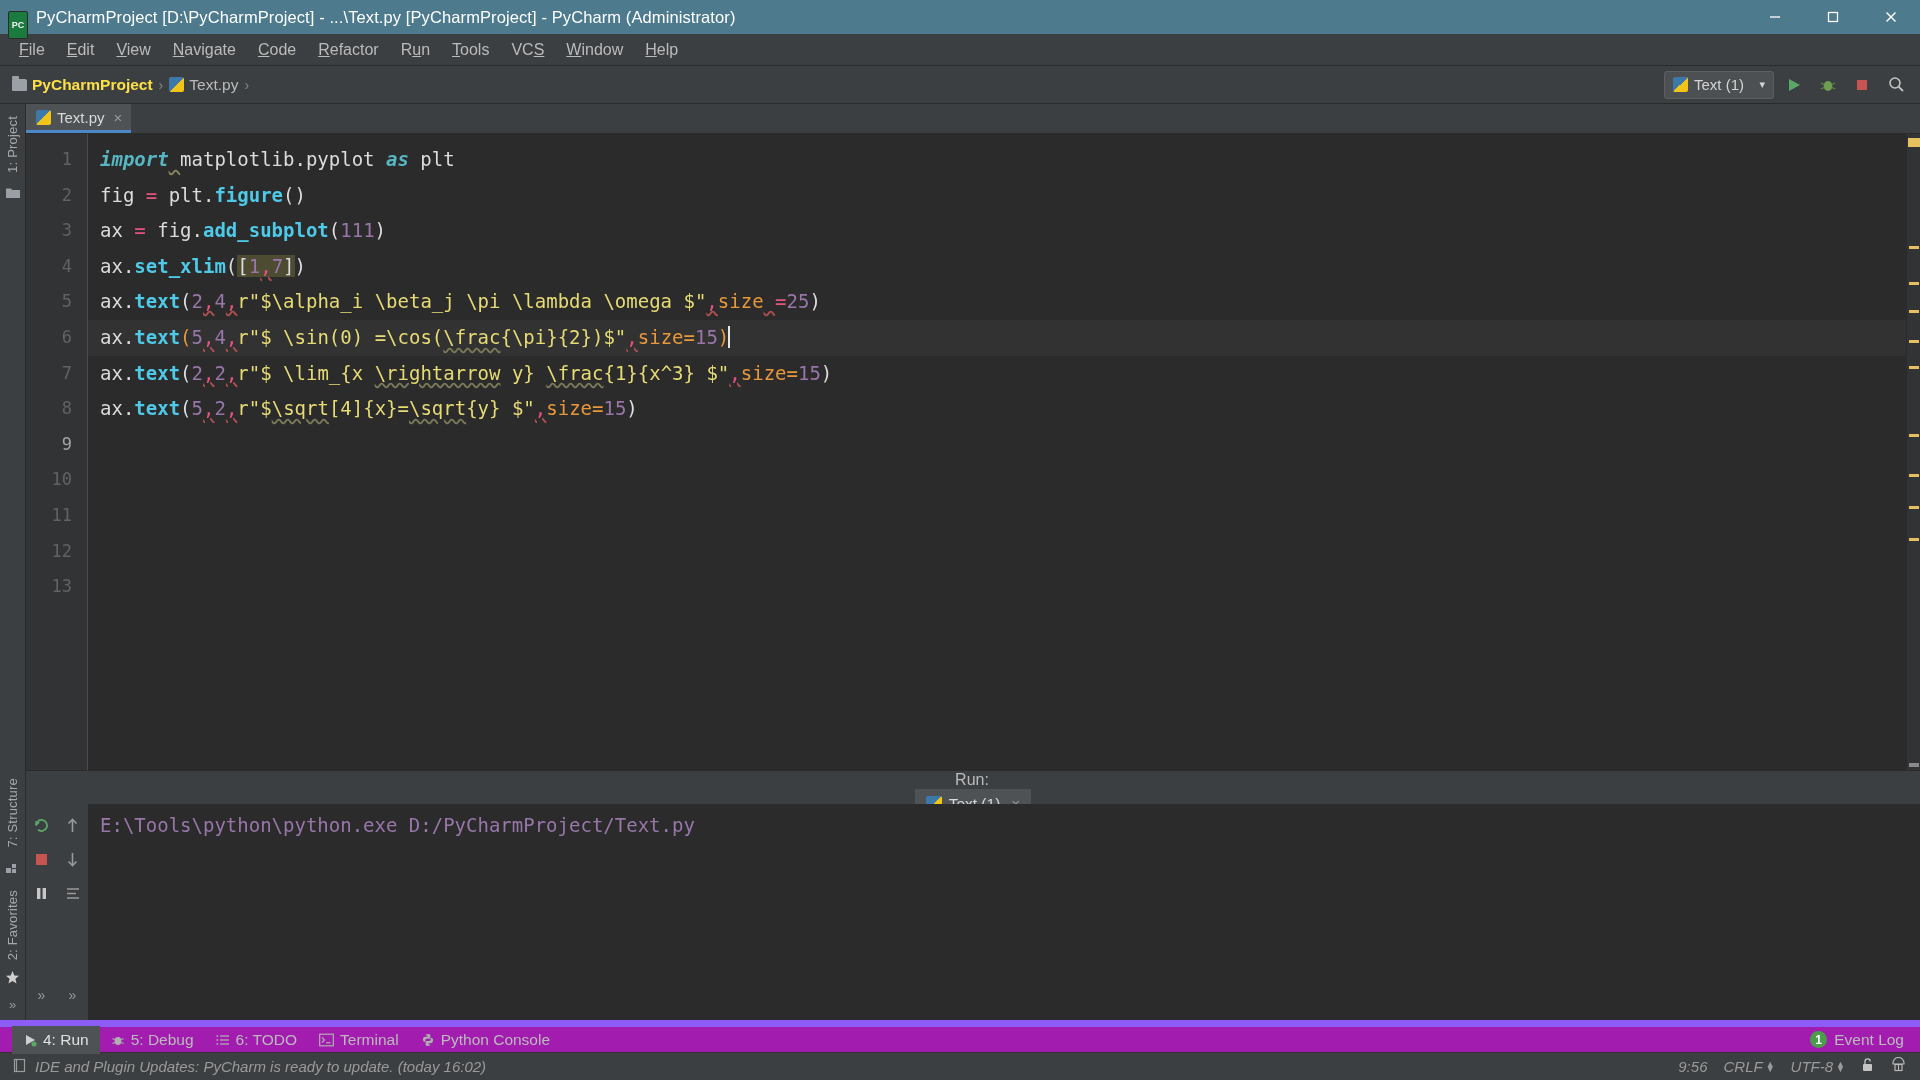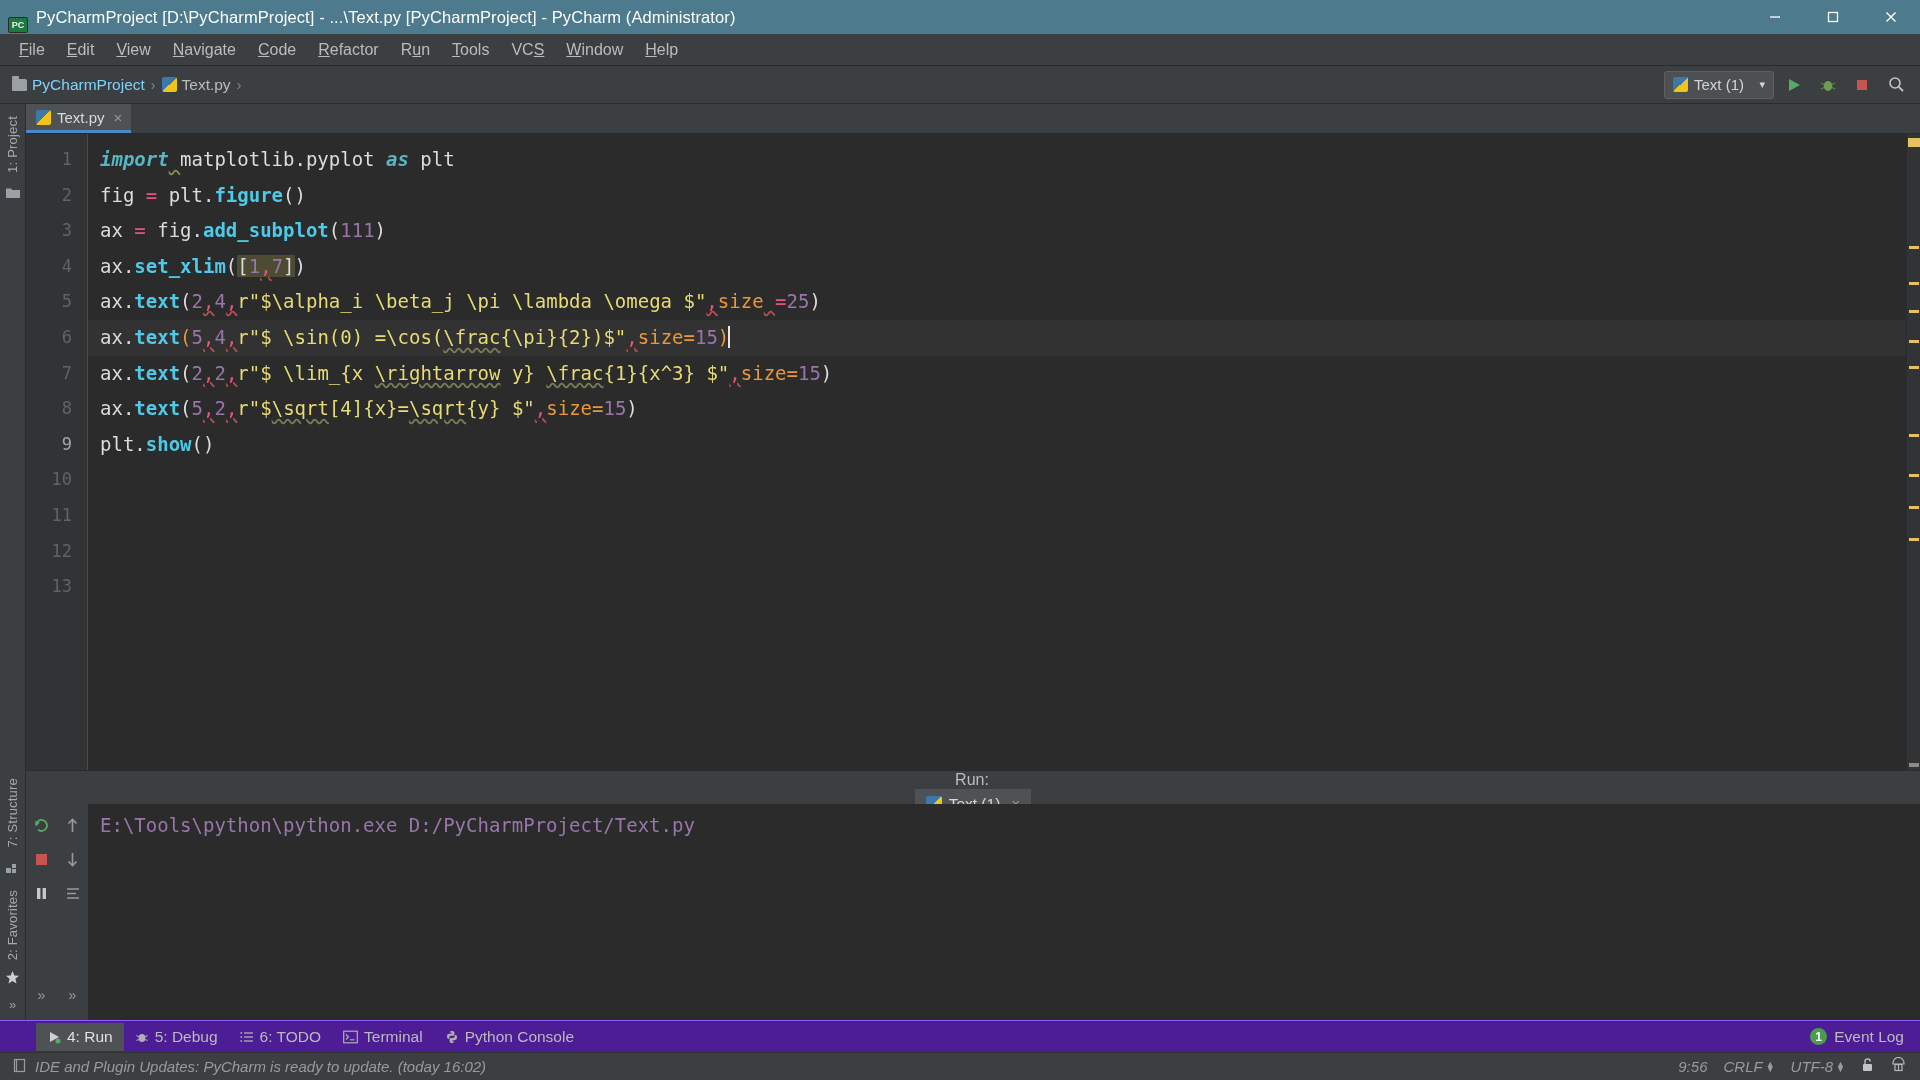--- a/index.html
+++ b/index.html
@@ -12,21 +12,21 @@
   }
 
   
   #titlebar {
     height: 34px; background: #4d7a8c;
     display: flex; align-items: center;
     color: #ffffff; font-size: 16px;
     position: relative;
   }
   #titlebar-icon {
-    width: 20px; height: 16px; margin: 16px 8px 0 8px;
+    width: 20px; height: 28px; margin: 16px 8px 0 8px;
     background: #1b7a3e; border-radius: 2px;
     display: flex; align-items: center; justify-content: center;
     font-size: 9px; font-weight: bold; color: #f2f2f2;
     font-family: "Liberation Sans", sans-serif;
     border: 1px solid #2b2b2b;
   }
   #titlebar-text { font-size: 16.5px; letter-spacing: .1px; }
   #window-controls { margin-left: auto; display: flex; height: 34px; }
   .winbtn {
     width: 58px; height: 34px; display: flex;
@@ -50,21 +50,21 @@
   
   #navbar {
     height: 38px; background: #3c3f41;
     display: flex; align-items: center; padding-left: 8px;
     border-bottom: 1px solid #2b2b2b;
   }
   .crumb {
     display: flex; align-items: center; gap: 5px;
     font-size: 15.5px; color: #bbbbbb; padding: 2px 4px;
   }
-  .crumb.bold { font-weight: normal; color: #7dd3fc; }
+  .crumb.bold { font-weight: bold; color: #fde047; }
   .crumb-sep { color: #888; font-size: 14px; margin: 0 2px; }
   .folder-ico {
     width: 15px; height: 12px; background: #9aa0a6;
     border-radius: 1px 2px 1px 1px; position: relative;
   }
   .folder-ico:before {
     content:""; position:absolute; top:-3px; left:0;
     width:7px; height:3px; background:#9aa0a6; border-radius:1px 1px 0 0;
   }
   .pyfile-ico {
@@ -189,22 +189,22 @@
   .rs-btn { width: 28px; height: 34px; display: flex; align-items: center; justify-content: center; }
   #console {
     flex: 1; background: #2b2b2b; color: #a9b7c6;
     font-family: "DejaVu Sans Mono", monospace; font-size: 19px;
     padding: 10px 12px; overflow: hidden;
   }
   #console .path { color: #9876aa; }
 
   
   #toolbar-bottom {
-    height: 32px; background: #4c1d95; display: flex; align-items: center;
-    border-top: 1px solid #8b5cf6; padding-left: 36px;
+    height: 32px; background: #a21caf; display: flex; align-items: center;
+    border-top: 7px solid #8b5cf6; padding-left: 12px;
   }
   .tw-btn {
     display: flex; align-items: center; gap: 6px;
     padding: 4px 11px; color: #bbbbbb; font-size: 15.5px; height: 28px;
   }
   .tw-btn.active { background: #4e5254; color: #e0e0e0; }
   #toolbar-bottom-right { margin-left: auto; display: flex; align-items: center; gap: 7px; padding-right: 16px; }
   .badge-green {
     width: 17px; height: 17px; border-radius: 50%;
     background: #4a9e4a; color: #fff; font-size: 12px;
@@ -380,21 +380,20 @@
 
 
         <div class="cl"><span class="plain">ax.</span><span class="fn">text</span><span class="punct">(</span><span class="num">2</span><span class="op squig-r">,</span><span class="num">4</span><span class="op squig-r">,</span><span class="str">r"$\alpha_i \beta_j \pi \lambda \omega $"</span><span class="op squig-r">,</span><span class="kwarg">size</span><span class="kwarg squig-r"> </span><span class="op">=</span><span class="num">25</span><span class="punct">)</span></div>
 
         <div class="cl cur"><span class="plain">ax.</span><span class="fn">text</span><span class="kwarg">(</span><span class="num">5</span><span class="op squig-r">,</span><span class="num">4</span><span class="op squig-r">,</span><span class="str">r"$ \sin(0) =\cos(</span><span class="str squig">\frac</span><span class="str">{\pi}{2})$"</span><span class="op squig-r">,</span><span class="kwarg">size=</span><span class="num">15</span><span class="kwarg">)</span><span class="caret"></span></div>
 
         <div class="cl"><span class="plain">ax.</span><span class="fn">text</span><span class="punct">(</span><span class="num">2</span><span class="op squig-r">,</span><span class="num">2</span><span class="op squig-r">,</span><span class="str">r"$ \lim_{x </span><span class="str squig">\rightarrow</span><span class="str"> y} </span><span class="str squig">\frac</span><span class="str">{1}{x^3} $"</span><span class="op squig-r">,</span><span class="kwarg">size=</span><span class="num">15</span><span class="punct">)</span></div>
 
         <div class="cl"><span class="plain">ax.</span><span class="fn">text</span><span class="punct">(</span><span class="num">5</span><span class="op squig-r">,</span><span class="num">2</span><span class="op squig-r">,</span><span class="str">r"$</span><span class="str squig">\sqrt</span><span class="str">[4]{x}=</span><span class="str squig">\sqrt</span><span class="str">{y} $"</span><span class="op squig-r">,</span><span class="kwarg">size=</span><span class="num">15</span><span class="punct">)</span></div>
 
-        <div class="cl"><span class="plain">plt.</span><span class="fn">show</span><span class="punct">()</span></div>
 
         <div class="cl"></div>
       </div>
 
       <div id="marker-gutter">
         <div class="mk" style="top:4px;  background:#e8c15f; right:0; width:12px; height:9px;"></div>
         <div class="mk" style="top:112px; background:#e8c15f;"></div>
         <div class="mk" style="top:148px; background:#e8c15f;"></div>
         <div class="mk" style="top:176px; background:#e8c15f;"></div>
         <div class="mk" style="top:206px; background:#e8c15f;"></div>

